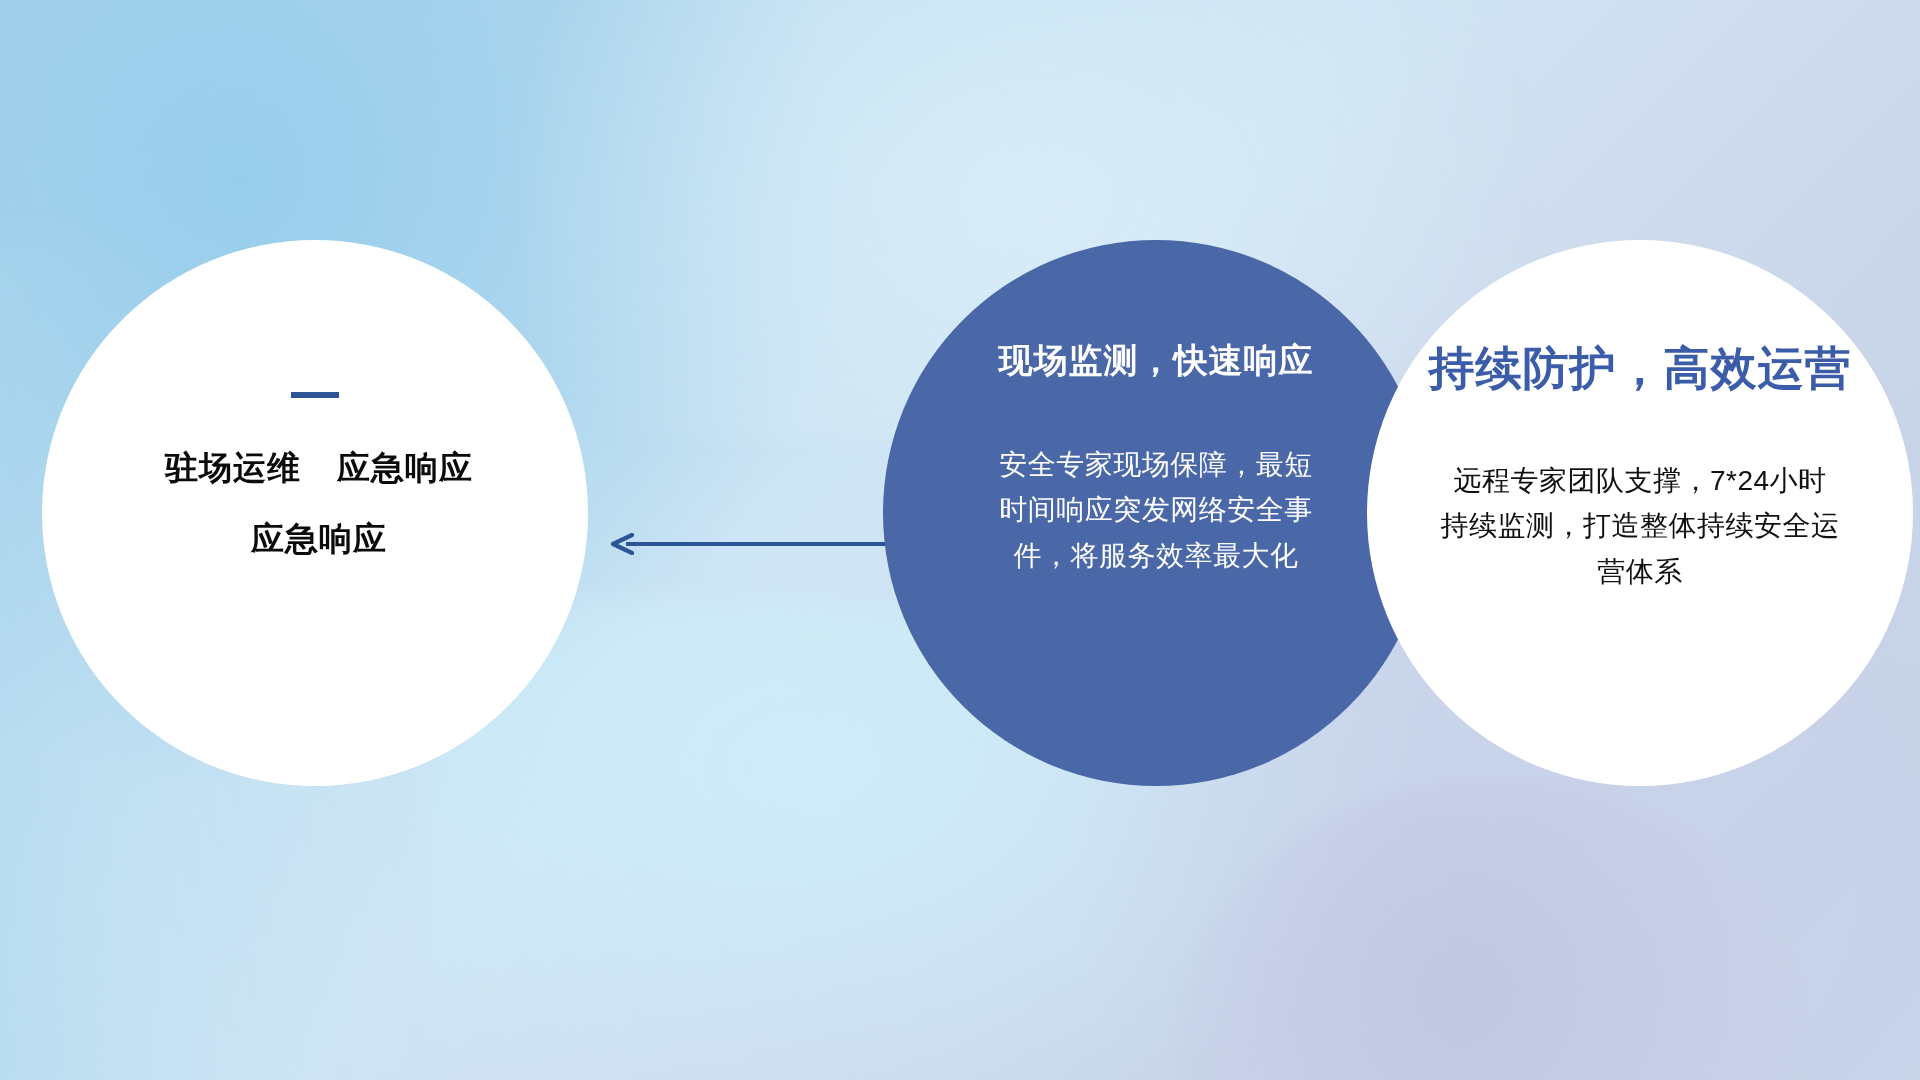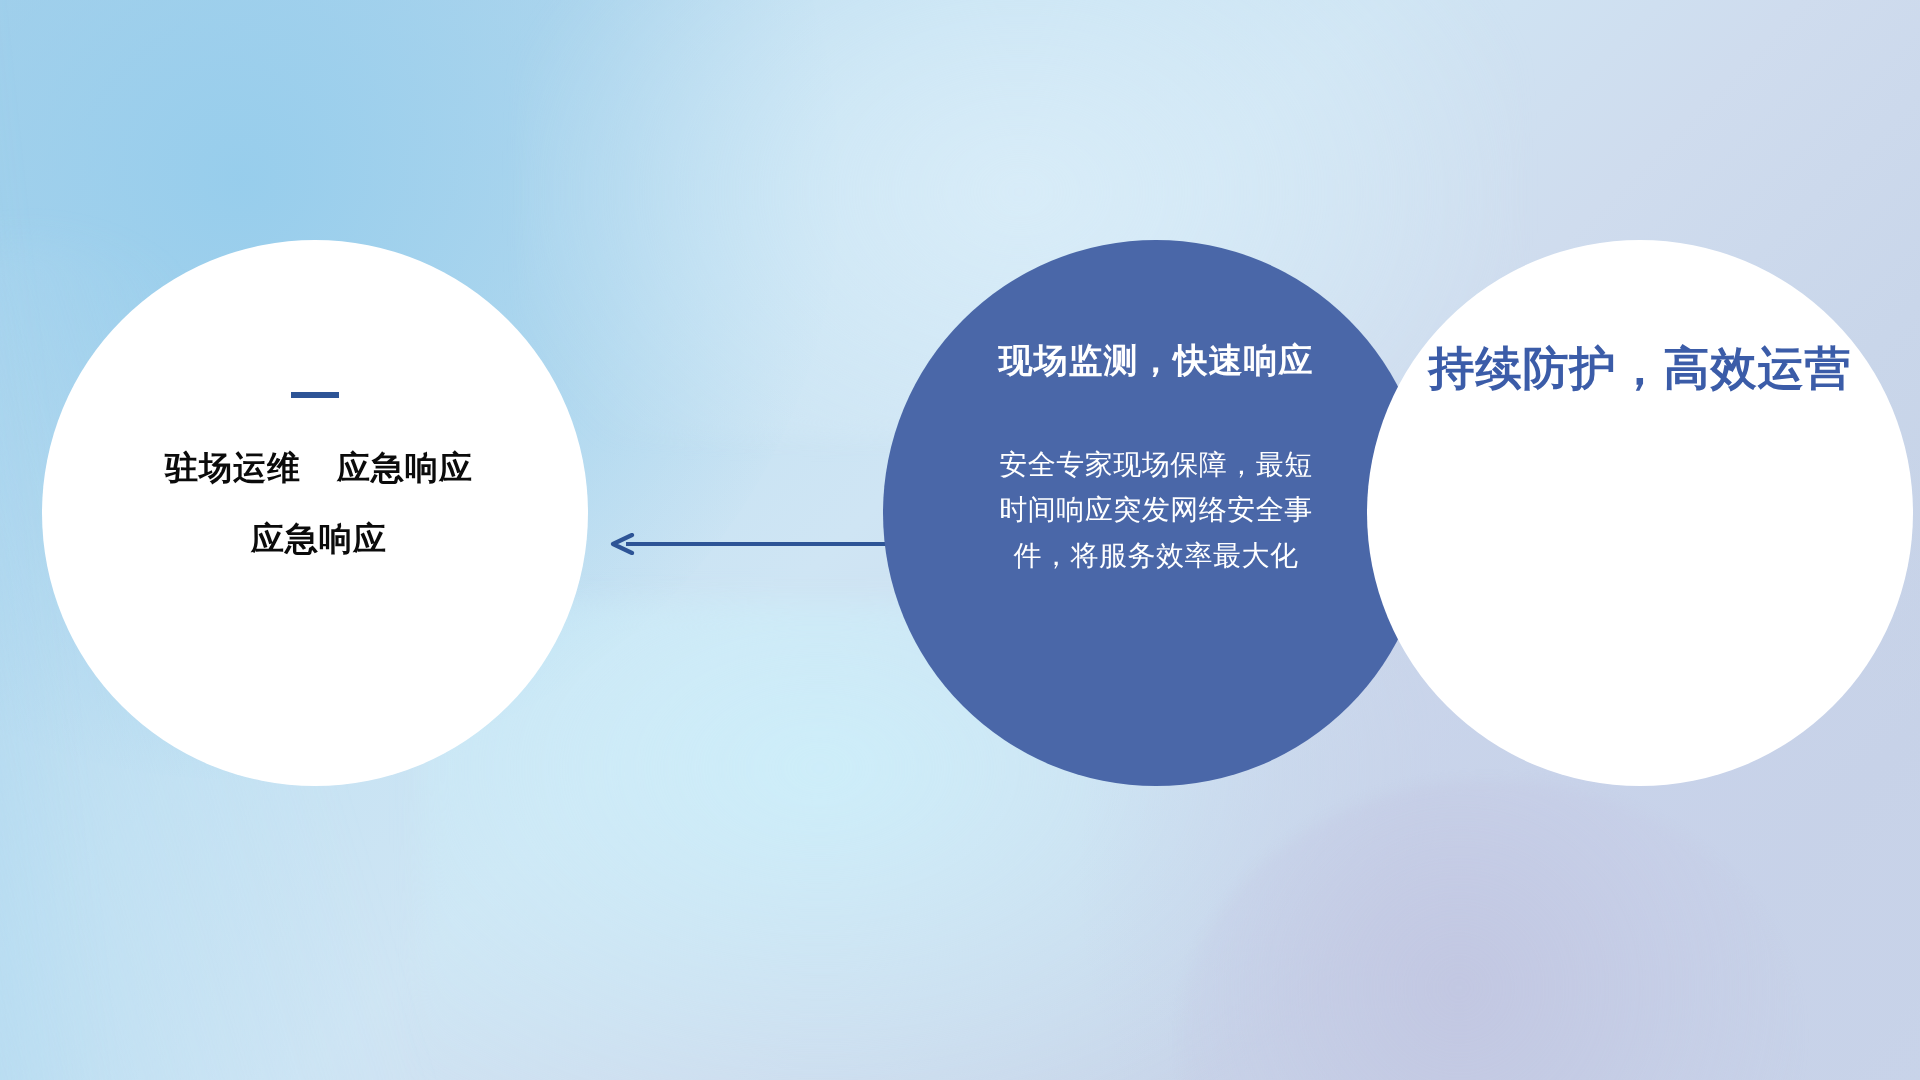--- a/index.html
+++ b/index.html
@@ -248,15 +248,16 @@
     </div>
   </div>
 
   <div class="circle circle-mid">
     <div class="mid-title">现场监测，快速响应</div>
     <div class="mid-body">安全专家现场保障，最短时间响应突发网络安全事件，将服务效率最大化</div>
   </div>
 
   <div class="circle circle-right">
     <div class="right-title">持续防护，高效运营</div>
+    <div class="right-body">远程专家团队支撑，7*24小时持续监测，打造整体持续安全运营体系</div>
   </div>
 
 </div>
 
 </body></html>

